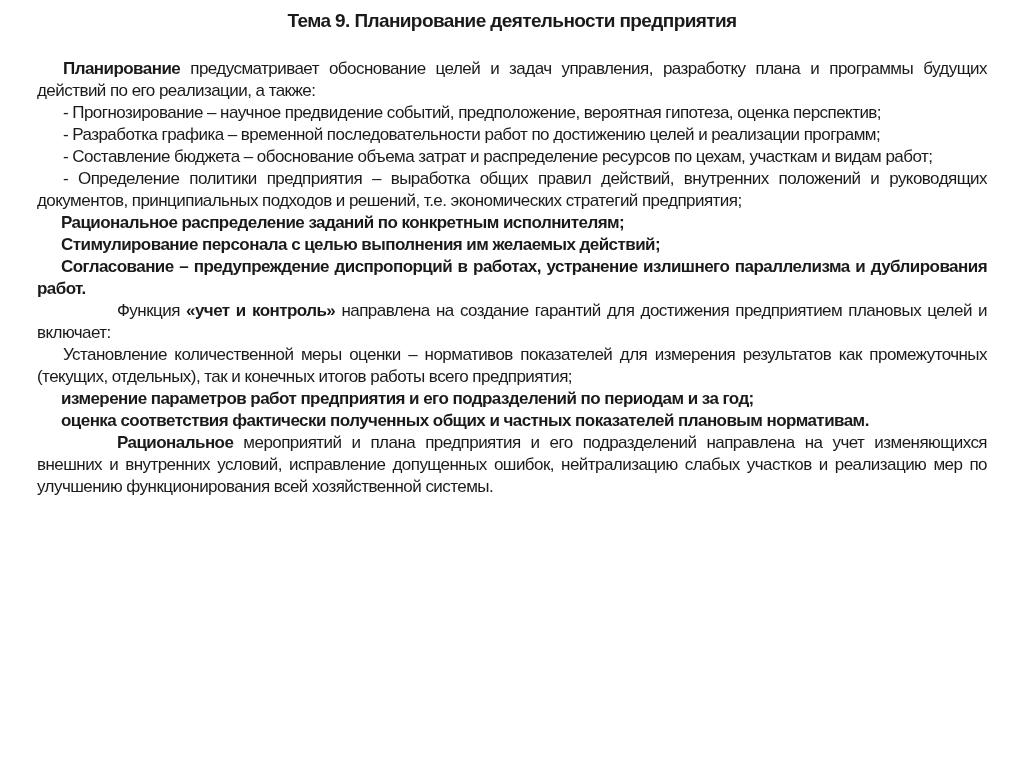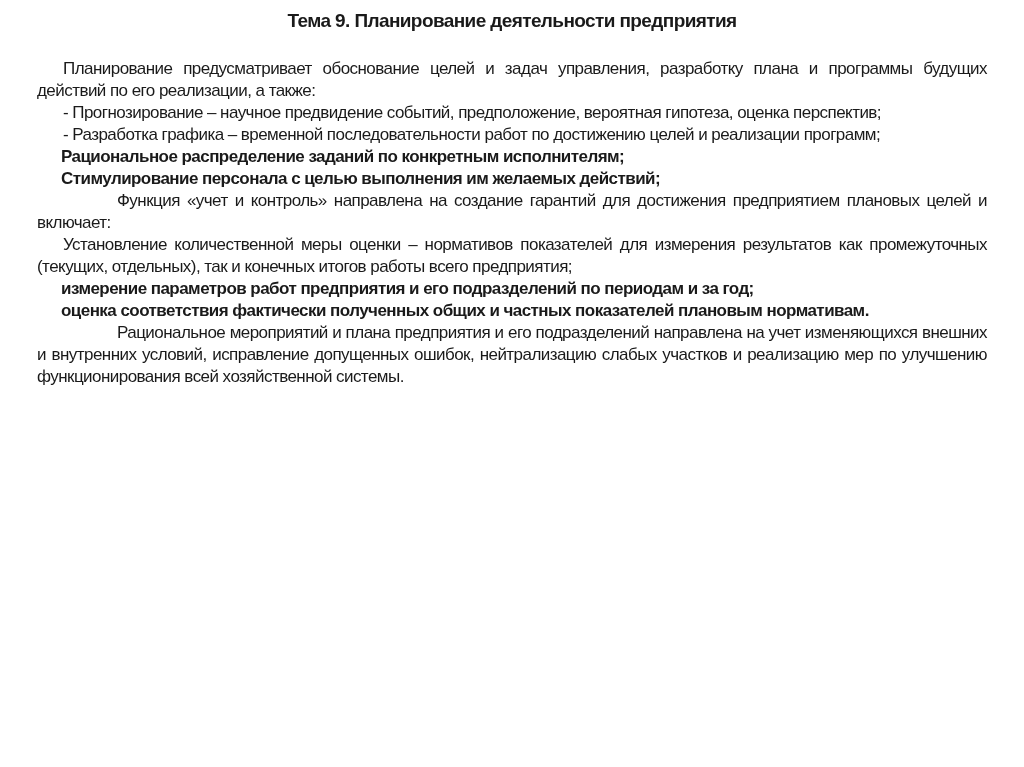--- a/index.html
+++ b/index.html
@@ -15,33 +15,36 @@
   }
   .body {
     position: absolute; top: 58px; left: 37px; width: 950px;
     font-size: 17px; line-height: 22px; letter-spacing: -0.55px;
     text-align: justify;
   }
   .p { margin: 0; text-align: justify; }
   .ind1 { text-indent: 26px; }
   .ind2 { text-indent: 80px; }
   .ind3 { text-indent: 24px; font-weight: bold; }
-  b { font-weight: normal; }
+  b { font-weight: bold; }
 </style>
 </head>
 <body>
 
 <div class="page">
   <div class="title">Тема 9. Планирование деятельности предприятия</div>
 
   <div class="body">
     <p class="p ind1"><b>Планирование</b><span> предусматривает обоснование целей и задач управления, разработку плана и программы будущих действий по его реализации, а также:</span></p>
     <p class="p ind1">- Прогнозирование – научное предвидение событий, предположение, вероятная гипотеза, оценка перспектив;</p>
     <p class="p ind1">- Разработка графика – временной последовательности работ по достижению целей и реализации программ;</p>
+    <p class="p ind1">- Составление бюджета – обоснование объема затрат и распределение ресурсов по цехам, участкам и видам работ;</p>
+    <p class="p ind1">- Определение политики предприятия – выработка общих правил действий, внутренних положений и руководящих документов, принципиальных подходов и решений, т.е. экономических стратегий предприятия;</p>
     <p class="p ind3">Рациональное распределение заданий по конкретным исполнителям;</p>
     <p class="p ind3">Стимулирование персонала с целью выполнения им желаемых действий;</p>
+    <p class="p ind3">Согласование – предупреждение диспропорций в работах, устранение излишнего параллелизма и дублирования работ.</p>
     <p class="p ind2"><span>Функция </span><b>«учет и контроль»</b><span> направлена на создание гарантий для достижения предприятием плановых целей и включает:</span></p>
     <p class="p ind1">Установление количественной меры оценки – нормативов показателей для измерения результатов как промежуточных (текущих, отдельных), так и конечных итогов работы всего предприятия;</p>
     <p class="p ind3">измерение параметров работ предприятия и его подразделений по периодам и за год;</p>
     <p class="p ind3">оценка соответствия фактически полученных общих и частных показателей плановым нормативам.</p>
     <p class="p ind2"><b>Рациональное</b><span> мероприятий и плана предприятия и его подразделений направлена на учет изменяющихся внешних и внутренних условий, исправление допущенных ошибок, нейтрализацию слабых участков и реализацию мер по улучшению функционирования всей хозяйственной системы.</span></p>
   </div>
 </div>
 
 </body></html>

